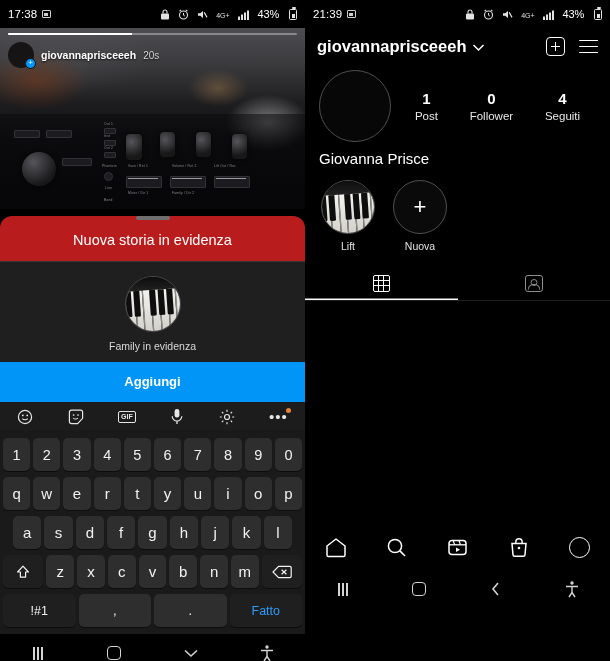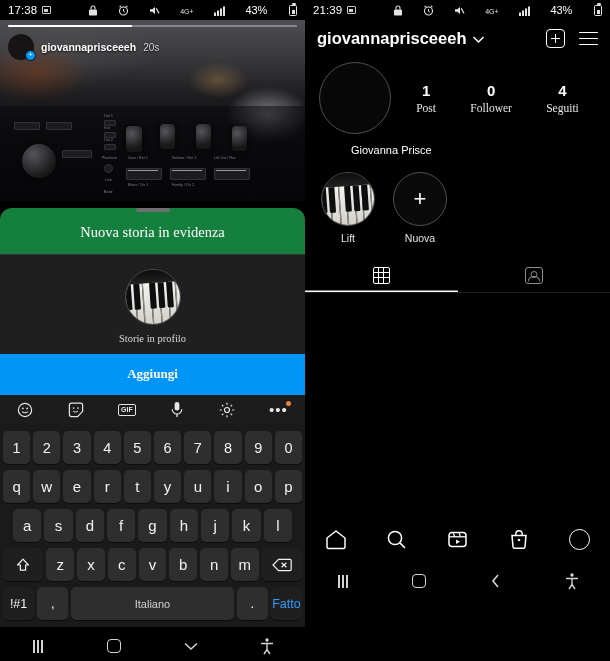--- a/index.html
+++ b/index.html
@@ -4,25 +4,25 @@
 <style>
   * { margin:0; padding:0; box-sizing:border-box; }
   html,body { width:610px; height:661px; background:#000; overflow:hidden; }
   body { font-family:"Liberation Sans", sans-serif; }
 
   .screen { position:absolute; top:0; width:305px; height:661px; background:#000; overflow:hidden; }
   #left-screen { left:0; }
   #right-screen { left:305px; }
 
   
-  .statusbar { height:20px; display:flex; align-items:center; padding:0 8px; font-size:11px; color:#fff; background:#000; position:relative; z-index:40; }
+  .statusbar { height:28px; display:flex; align-items:center; padding:0 8px; font-size:11px; color:#fff; background:#000; position:relative; z-index:40; }
   .sb-time { font-size:11.5px; letter-spacing:.1px; }
   .sb-shot { margin-left:5px; display:inline-block; width:9px; height:8px; border:1px solid #cfcfcf; border-radius:1px; position:relative; }
   .sb-shot::after { content:""; position:absolute; left:1px; bottom:1px; width:4px; height:3px; background:#cfcfcf; }
-  .sb-right { margin-left:auto; display:flex; align-items:center; gap:20px; }
+  .sb-right { margin-left:auto; display:flex; align-items:center; gap:8px; }
   .sb-ico { display:block; }
   .sb-batt { font-size:11px; letter-spacing:-.2px; }
   .sb-battico { width:8px; height:11px; border:1px solid #e2e2e2; border-radius:1.5px; position:relative; display:inline-block; vertical-align:-1px; margin-left:2px; }
   .sb-battico::before { content:""; position:absolute; left:1.5px; right:1.5px; bottom:1px; height:4px; background:#e2e2e2; }
   .sb-battico::after { content:""; position:absolute; top:-2.5px; left:2px; width:4px; height:1.5px; background:#e2e2e2; border-radius:1px; }
   .netlab { font-size:7px; line-height:6px; text-align:center; color:#e2e2e2; }
 
   
   .story-wrap { position:relative; height:181px; overflow:hidden; background:#0b0a0a; }
   .story-photo { position:absolute; inset:0;
@@ -42,21 +42,21 @@
   .story-topbar { position:absolute; top:0; left:0; right:0; padding:5px 8px 0; }
   .progress-track { height:2px; background:rgba(255,255,255,.34); border-radius:2px; overflow:hidden; }
   .progress-fill { height:100%; width:43%; background:#fff; }
   .story-user { display:flex; align-items:center; gap:7px; margin-top:7px; }
   .story-av { width:26px; height:26px; border-radius:50%; background:#161414; position:relative; flex:none; }
   .story-av-plus { position:absolute; right:-2px; bottom:-1px; width:11px; height:11px; border-radius:50%; background:#0095f6; border:1.5px solid #100f0f; color:#fff; font-size:8px; line-height:8px; text-align:center; }
   .story-name { font-size:10.5px; font-weight:bold; color:#fff; text-shadow:0 1px 2px rgba(0,0,0,.8); }
   .story-ago { font-size:10px; color:#d3d3d3; text-shadow:0 1px 2px rgba(0,0,0,.8); }
 
   
-  .sheet { background:#15803d; border-radius:12px 12px 0 0; position:relative;font-family:Liberation Serif, serif; }
+  .sheet { background:#b91c1c; border-radius:12px 12px 0 0; position:relative; }
   .sheet-handle { width:34px; height:4px; border-radius:3px; background:#6f6f6f; margin:7px auto 0; }
   .sheet-title { text-align:center; font-size:14.5px; color:#fff; padding:12px 0 13px; border-bottom:1px solid #343434; }
   .sheet-body { background:#1f1f1f; padding:14px 0 10px; text-align:center; }
   .cover { width:56px; height:56px; border-radius:50%; margin:0 auto; overflow:hidden; position:relative; border:1px solid #4a4a4a; }
   .cover-label { font-size:10.5px; color:#d8d8d8; margin-top:8px; }
   .btn-add { background:#0095f6; color:#fff; font-size:13px; font-weight:bold; text-align:center; padding:12px 0; }
 
   
   .piano { position:absolute; inset:0; background:#151515; }
   .piano-top { position:absolute; top:0; left:0; right:0; height:34%; background:linear-gradient(180deg,#0d0d0d,#272727); }
@@ -100,23 +100,23 @@
   .ic-plus-box::before { left:4px; right:4px; top:50%; height:1.5px; margin-top:-.75px; }
   .ic-plus-box::after { top:4px; bottom:4px; left:50%; width:1.5px; margin-left:-.75px; }
   .ic-burger { width:19px; height:14px; display:flex; flex-direction:column; justify-content:space-between; }
   .ic-burger i { display:block; height:1.8px; background:#fff; border-radius:1px; }
 
   .pf-top { display:flex; align-items:center; padding:4px 14px 0; }
   .pf-avatar { width:72px; height:72px; border-radius:50%; background:#070707; border:1px solid #4e4e4e; flex:none; }
   .pf-stats { flex:1; display:flex; justify-content:space-around; padding-left:8px; }
   .stat { text-align:center; }
   .stat-num { font-size:15px; font-weight:bold; color:#fff; }
-  .stat-lab { font-size:11.5px; color:#e7e7e7; margin-top:3px;font-family:Liberation Serif, serif; }
+  .stat-lab { font-size:11.5px; color:#e7e7e7; margin-top:3px; }
   .pf-bio { padding:9px 14px 0; }
-  .bio-name { font-size:11px; color:#fff; line-height:15px;margin-left:32px; }
+  .bio-name { font-size:15px; color:#fff; line-height:15px; }
   .btn-edit { margin:14px 14px 0; border:1px solid #3a3a3a; border-radius:4px; text-align:center; font-size:12px; color:#fff; padding:7px 0; font-weight:bold; }
 
   .hl-row { display:flex; gap:18px; padding:14px 16px 0; }
   .hl { width:54px; text-align:center; }
   .hl-circ { width:54px; height:54px; border-radius:50%; border:1px solid #4f4f4f; overflow:hidden; position:relative; background:#0a0a0a; }
   .hl-new { display:flex; align-items:center; justify-content:center; color:#fff; font-size:22px; font-weight:300; }
   .hl-lab { font-size:10.5px; color:#e4e4e4; margin-top:6px; }
 
   .tabs { display:flex; margin-top:14px; border-bottom:1px solid #1e1e1e; }
   .tab { flex:1; display:flex; align-items:center; justify-content:center; padding:9px 0 8px; }
@@ -235,21 +235,21 @@
             <div class="wkey"></div>
               <div class="wkey"></div>
             <div class="bkey" style="left:9%;"></div>
             <div class="bkey" style="left:22%;"></div>
             <div class="bkey" style="left:47%;"></div>
             <div class="bkey" style="left:60%;"></div>
             <div class="bkey" style="left:73%;"></div>
           </div>
         </div>
       </div>
-      <div class="cover-label">Storie in profilo</div>
+      <div class="cover-label">Family in evidenza</div>
     </div>
     <div class="btn-add">Aggiungi</div>
   </div>
 
   <div class="kb">
     <div class="kb-toolbar">
       <span class="kb-tb-ico">
         <svg width="16" height="16" viewBox="0 0 16 16">
             <circle cx="8" cy="8" r="6.6" stroke="#e6e6e6" stroke-width="1.2" fill="none"></circle>
             <circle cx="5.8" cy="6.4" r=".9" fill="#e6e6e6"></circle>
@@ -339,21 +339,20 @@
         <div class="key dark wide">
           <svg width="20" height="14" viewBox="0 0 20 14">
               <path d="M6.6 1.4h11.2a1.4 1.4 0 0 1 1.4 1.4v8.4a1.4 1.4 0 0 1-1.4 1.4H6.6L1 7z" stroke="#f2f2f2" stroke-width="1.2" fill="none"></path>
               <path d="M9.6 4.8 14.4 9.2M14.4 4.8 9.6 9.2" stroke="#f2f2f2" stroke-width="1.2"></path>
             </svg>
         </div>
       </div>
       <div class="krow">
         <div class="key sym">!#1</div>
         <div class="key smallsym">,</div>
-        <div class="key space">Italiano</div>
         <div class="key smallsym">.</div>
         <div class="key done">Fatto</div>
       </div>
     </div>
   </div>
 
   <div class="navbar">
     <div class="nav-cell">
         <span class="nav-recents">
           <i></i>

